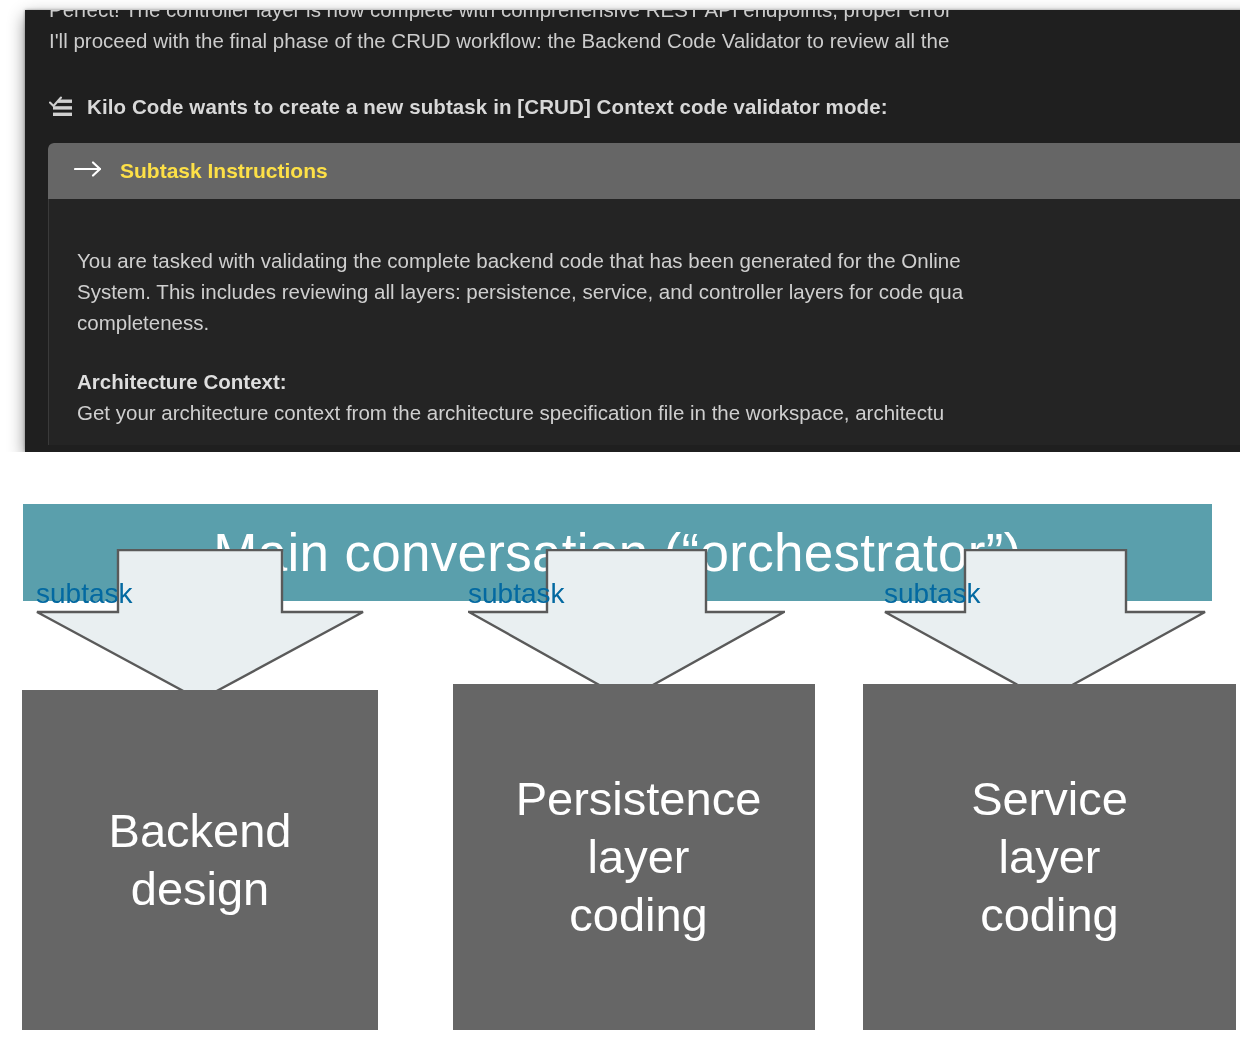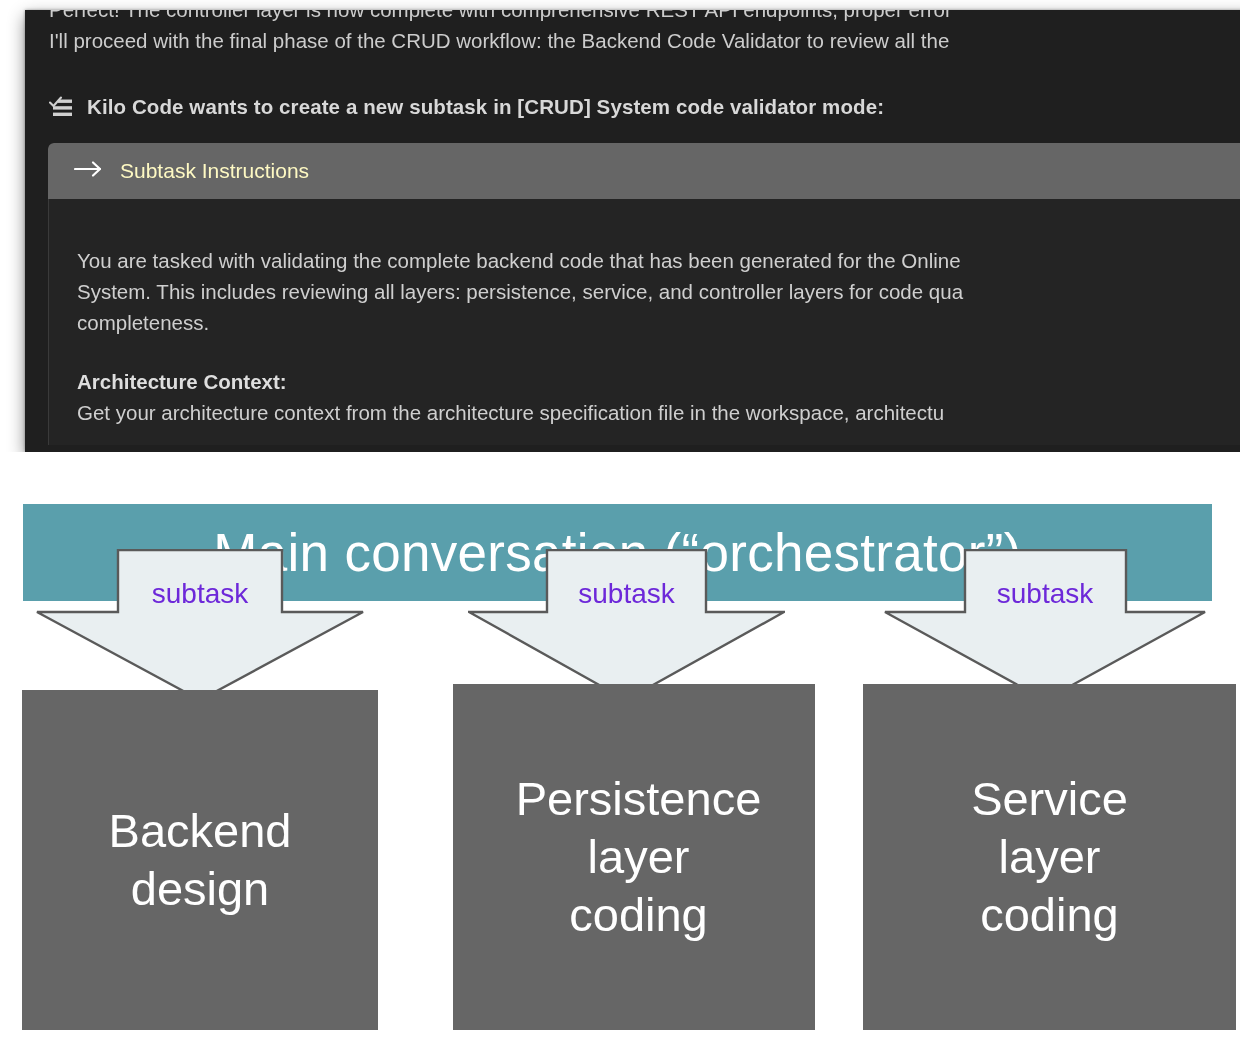--- a/index.html
+++ b/index.html
@@ -81,23 +81,23 @@
     align-items: center;
     gap: 16px;
     padding: 0 26px;
     border-radius: 5px 0 0 0;
   }
   #arrow-right-icon {
     display: block;
     flex: 0 0 auto;
   }
   #instructions-title {
-    color: #fef9c3;
+    color: #fde047;
     font-size: 21px;
-    font-weight: normal;
+    font-weight: bold;
   }
   #instructions-body {
     background: #242424;
     border-left: 1px solid #3a3a3a;
     padding: 46px 0 0 0;
     min-height: 200px;
   }
   .instr-line {
     color: #cfcfcf;
     font-size: 20.5px;
@@ -147,22 +147,21 @@
   .branch .arrow-wrap {
     position: absolute;
     left: 0;
     width: 100%;
   }
   .branch .arrow-svg { display: block; }
   .branch .arrow-label {
     position: absolute;
     left: 0;
     width: 100%;
-    text-align: center;
-    color: #6d28d9;
+    color: #0369a1;
     font-size: 28px;
     line-height: 1;
     pointer-events: none;
   }
   .layer-box {
     position: absolute;
     background: #666666;
     display: flex;
     align-items: center;
     justify-content: center;
@@ -204,21 +203,21 @@
 
     <div id="subtask-ask-row">
       <span id="checklist-icon">
         <svg width="24" height="22" viewBox="0 0 24 22" aria-hidden="true">
           <path d="M1 6.5 L4.5 10 L12 1.5" fill="none" stroke="#d0d0d0" stroke-width="2.1" stroke-linecap="round" stroke-linejoin="round"></path>
           <rect x="9" y="3.5" width="14" height="3.4" fill="#d0d0d0"></rect>
           <rect x="4" y="10.2" width="19" height="3.4" fill="#d0d0d0"></rect>
           <rect x="4" y="16.6" width="19" height="3.4" fill="#d0d0d0"></rect>
         </svg>
       </span>
-      <span id="subtask-ask-label">Kilo Code wants to create a new subtask in [CRUD] System code validator mode:</span>
+      <span id="subtask-ask-label">Kilo Code wants to create a new subtask in [CRUD] Context code validator mode:</span>
     </div>
 
     <div id="instructions-card">
       <div id="instructions-header">
         <span id="arrow-right-icon">
           <svg width="30" height="20" viewBox="0 0 30 20" aria-hidden="true">
             <path d="M1 10 H26" fill="none" stroke="#ffffff" stroke-width="2.2" stroke-linecap="round"></path>
             <path d="M19 3.5 L26 10 L19 16.5" fill="none" stroke="#ffffff" stroke-width="2.2" stroke-linecap="round" stroke-linejoin="round"></path>
           </svg>
         </span>

